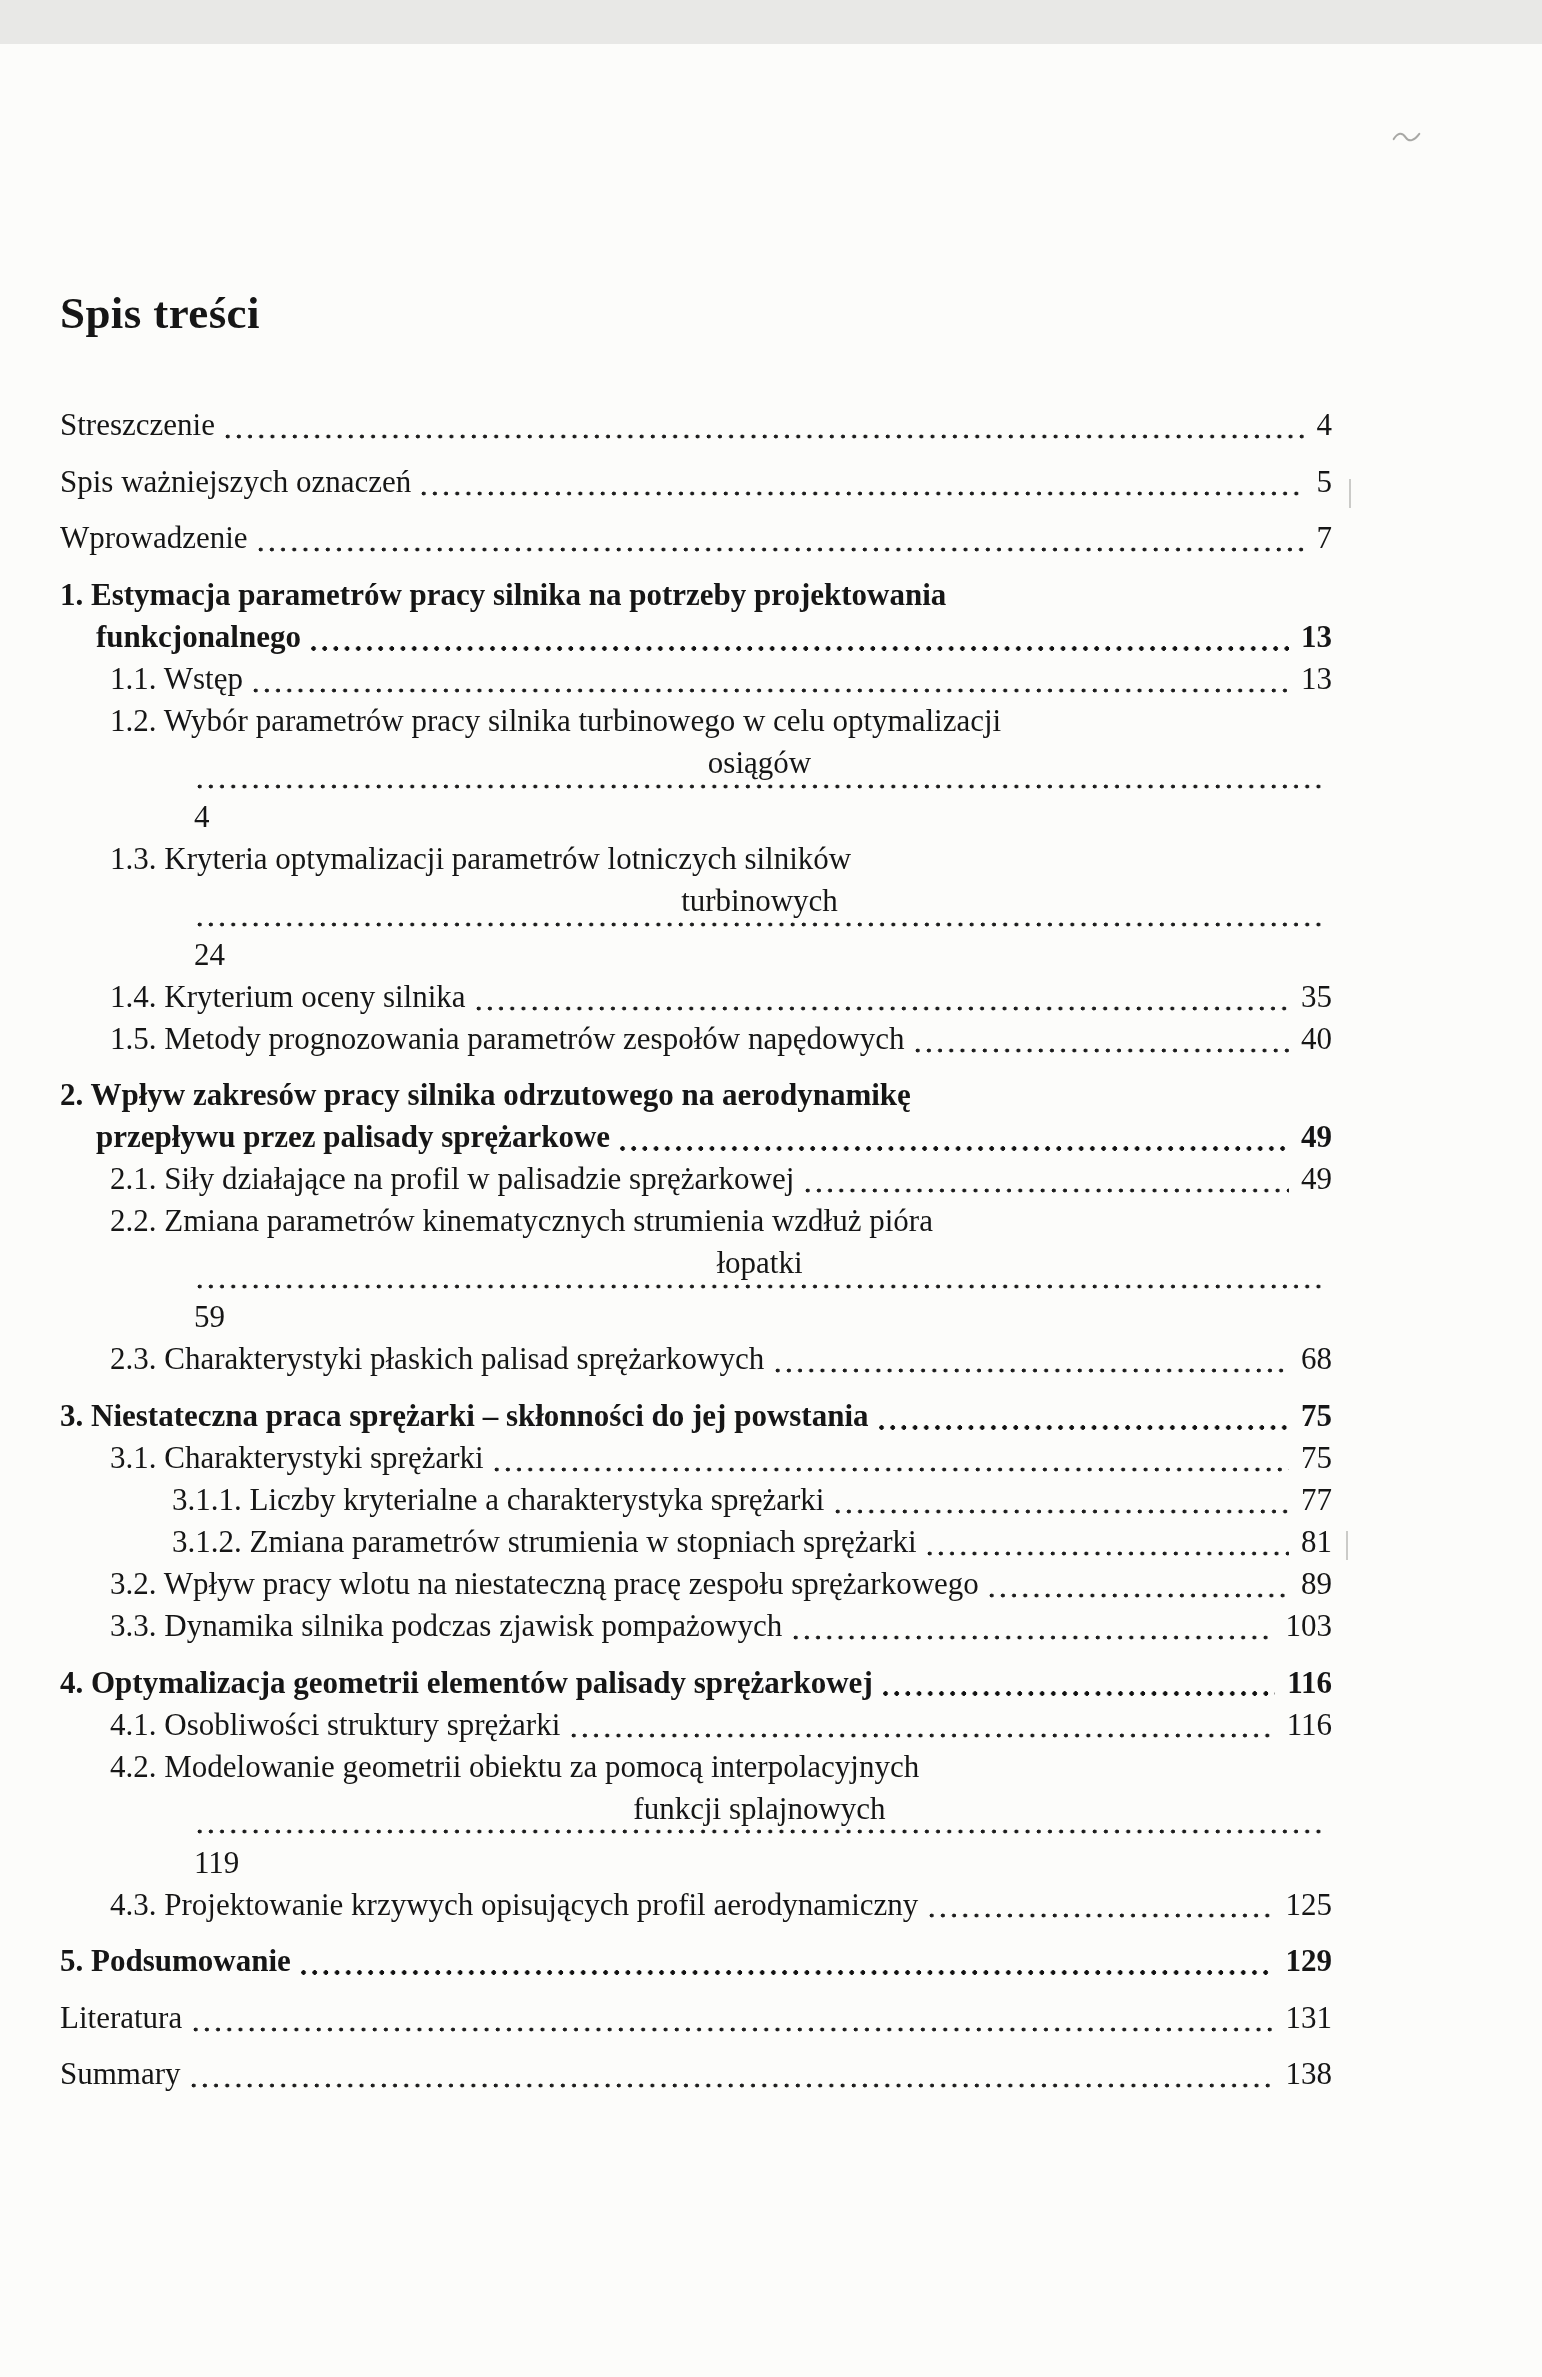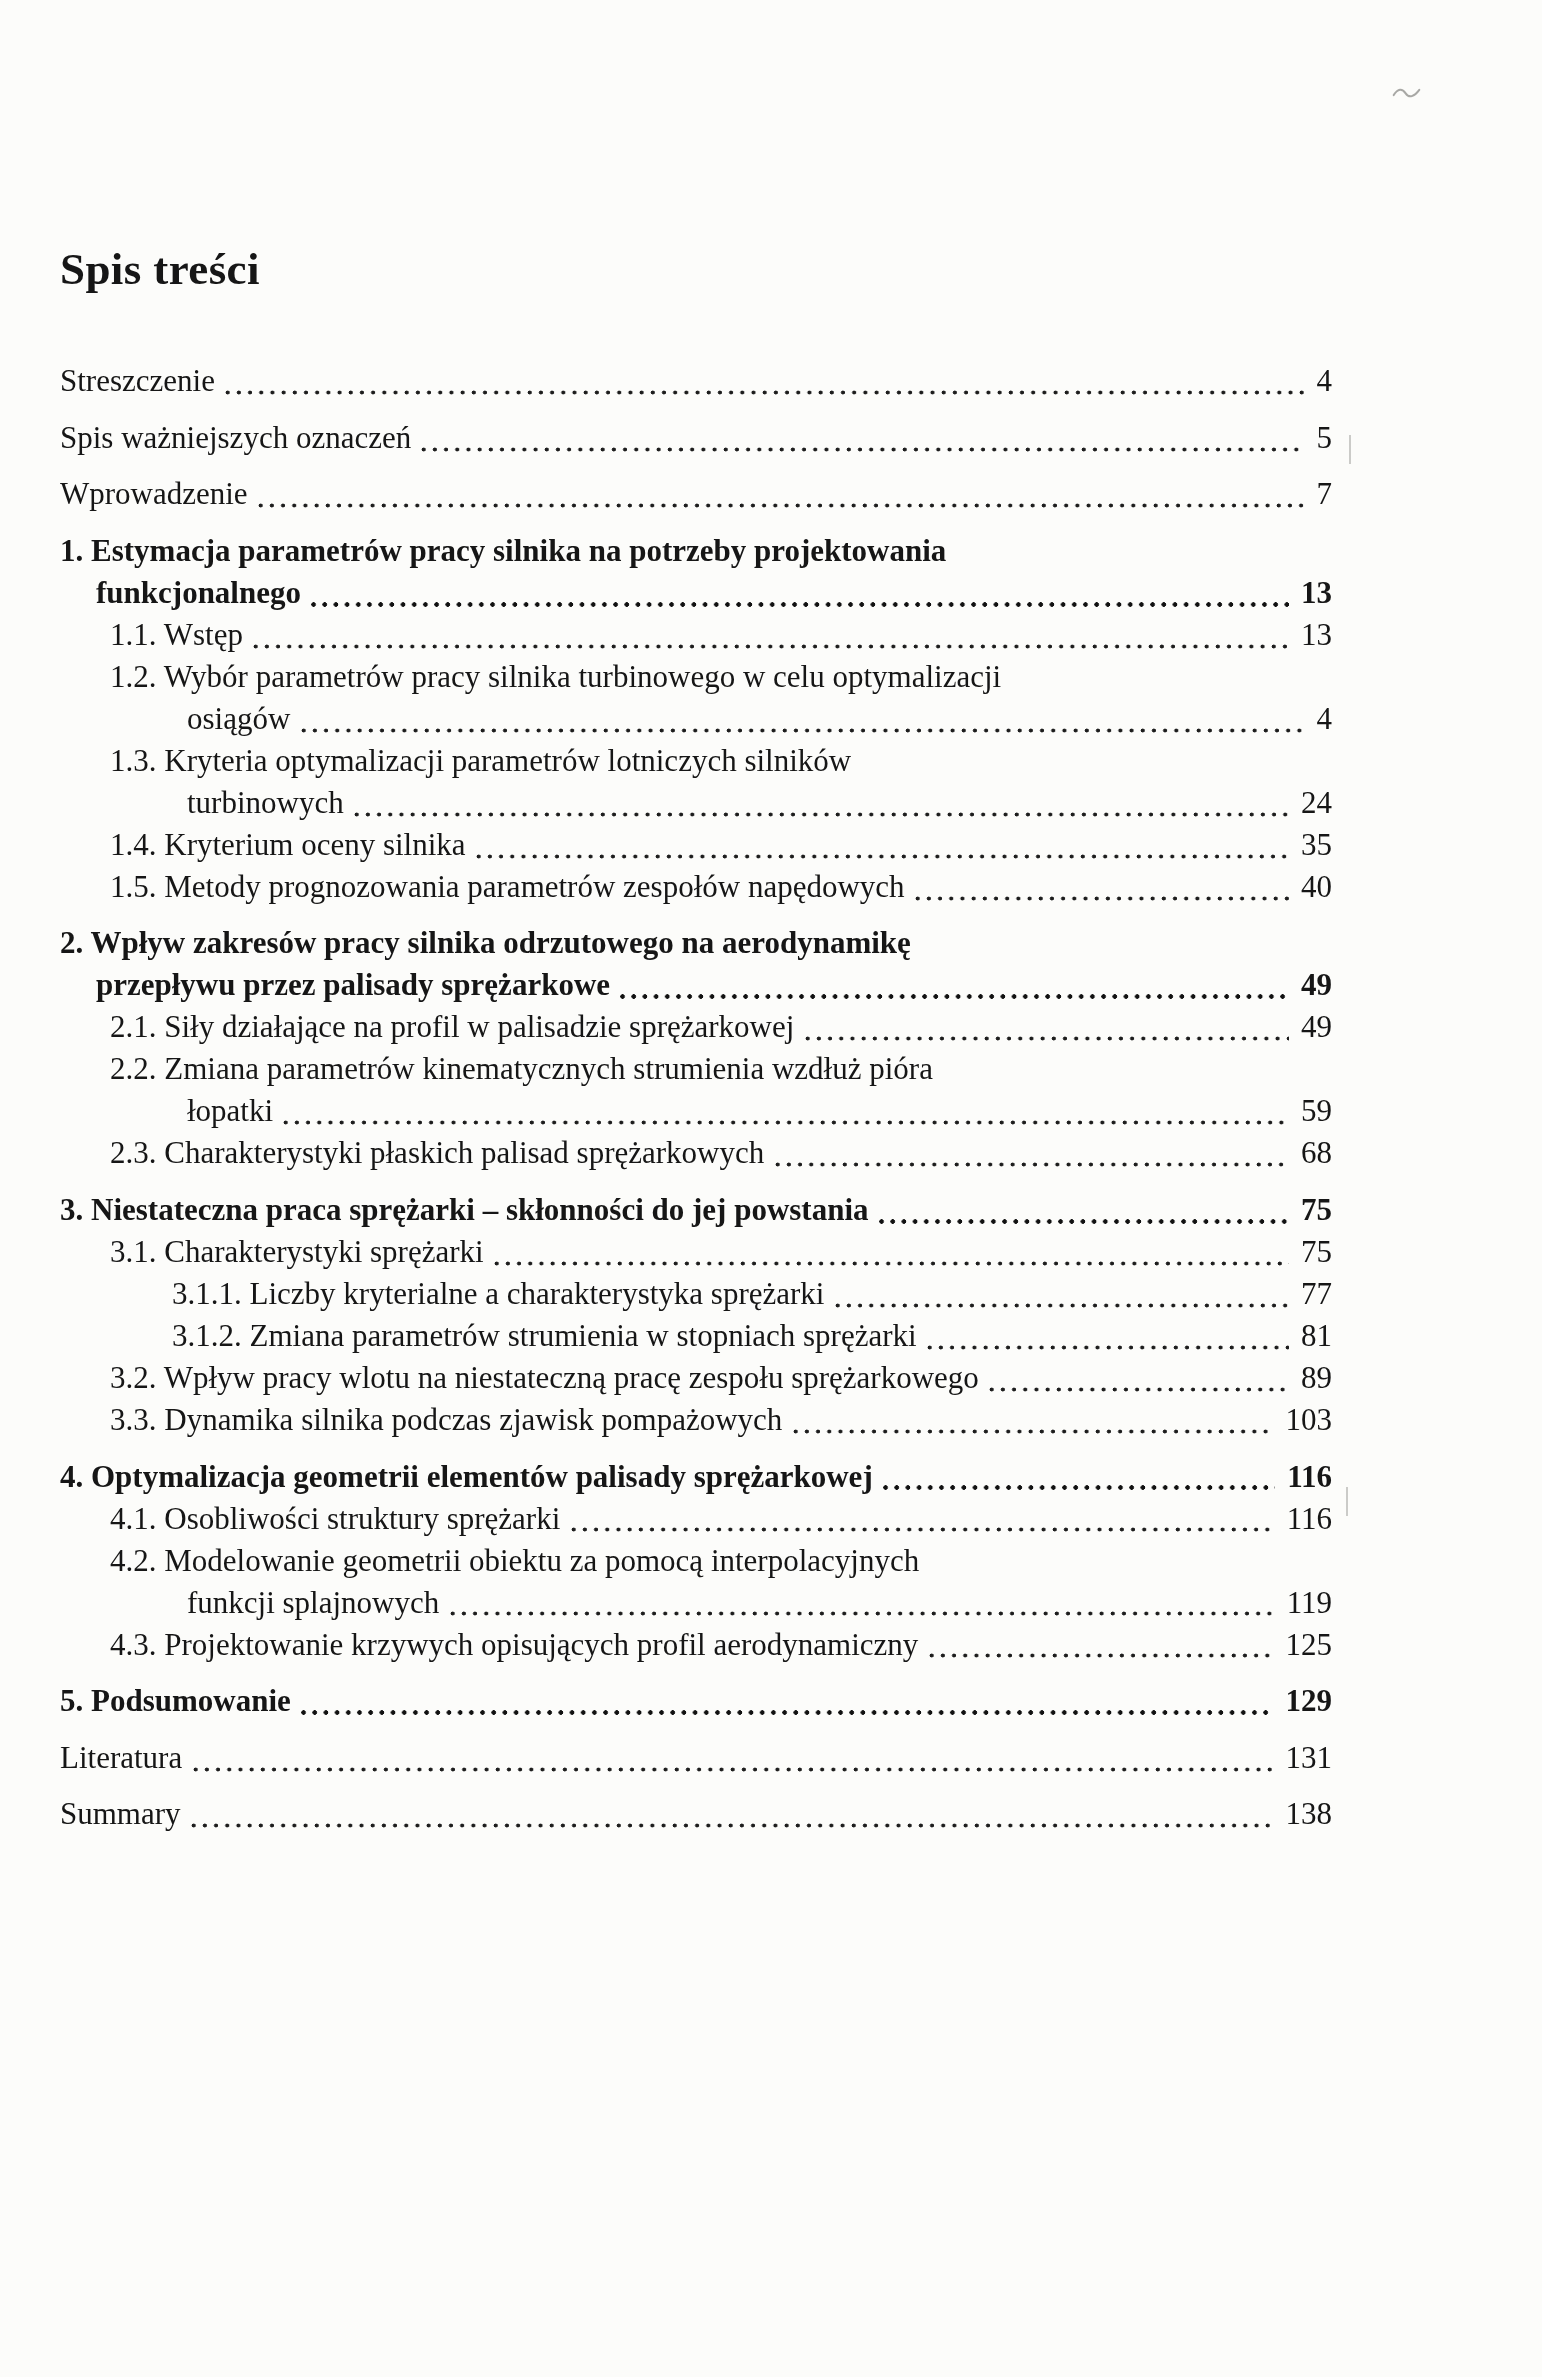--- a/index.html
+++ b/index.html
@@ -12,20 +12,21 @@
     height: 2377px;
     position: relative;
     overflow: hidden;
     font-family: "Liberation Serif", "DejaVu Serif", serif;
   }
   .page {
     position: absolute;
     inset: 0;
     background: var(--paper, #fcfcfa);
     color: var(--ink, #161616);
+    margin-top: 44px;
   }
   .page-title {
     position: absolute;
     left: 60px;
     top: 243px;
     margin: 0;
     font-size: 45px;
     font-weight: 700;
     letter-spacing: 0.4px;
     color: var(--ink, #161616);
@@ -45,21 +46,21 @@
   
   .entry.level-1 { padding-left: 50px; }
   .entry.level-2 { padding-left: 112px; }
 
   .entry .line {
     display: flex;
     align-items: stretch;
   }
   
   .entry.level-0 .line.cont { padding-left: 36px; }
-  .entry.level-1 .line.cont { padding-left: 77px; }
+  .entry.level-1 .line.cont { padding-left: 77px; flex-direction: column; }
 
   .txt {
     flex: 0 1 auto;
     white-space: nowrap;
     text-align: center;
   }
   .dots {
     flex: 1 1 12px;
     min-width: 12px;
     position: relative;

